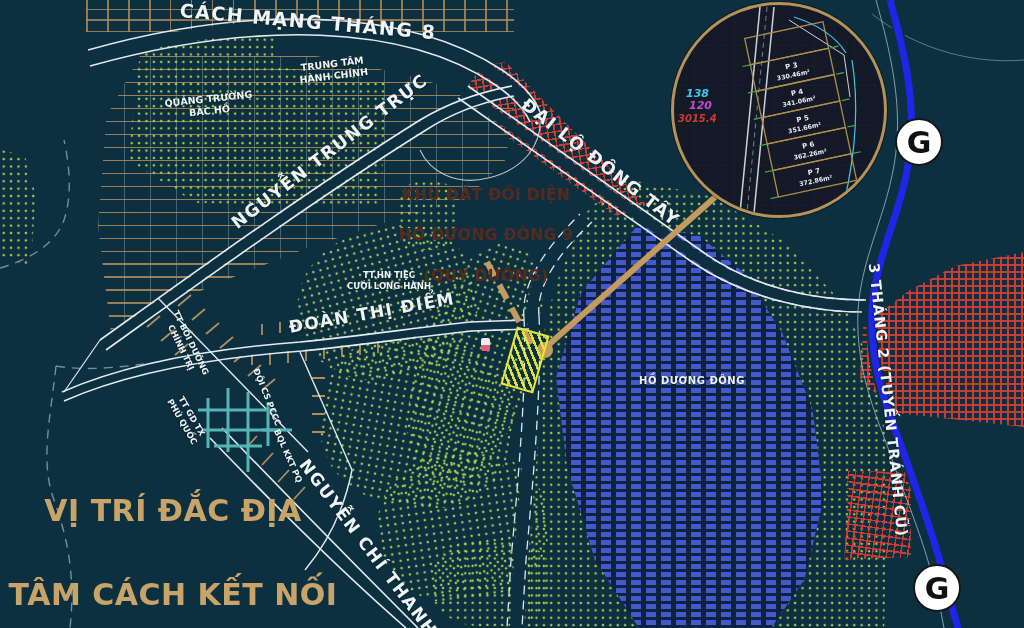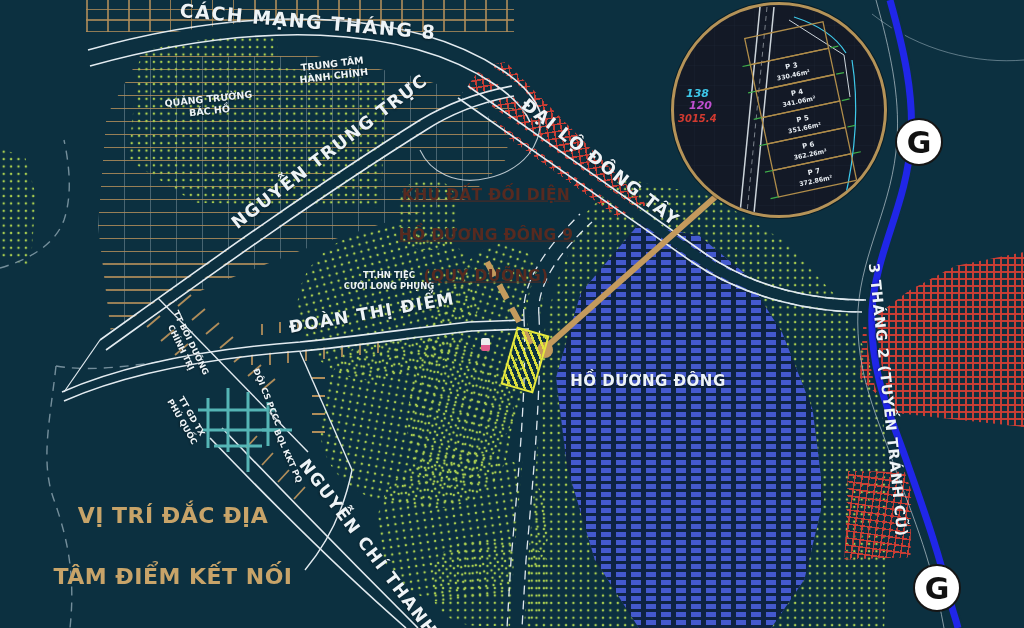--- a/index.html
+++ b/index.html
@@ -37,22 +37,22 @@
   .hatch-red-diag{
     background-image:
       repeating-linear-gradient(45deg, rgba(206,62,52,.95) 0 1.6px, transparent 1.6px 7px),
       repeating-linear-gradient(-45deg, rgba(206,62,52,.95) 0 1.6px, transparent 1.6px 7px);
   }
 
   
   .lbl{position:absolute;color:#eef4f7;font-weight:800;white-space:pre-line;
        text-align:center;text-shadow:0 1px 2px rgba(0,0,0,.45);line-height:1.25;}
   .street{white-space:nowrap;letter-spacing:1.5px;}
-  .callout{color:#572a20;text-shadow:none;font-size:15.5px;line-height:1.3;letter-spacing:.3px;text-decoration:underline;}
-  .slogan{color:#c8a469;font-size:22px;line-height:1.4;letter-spacing:.5px;text-shadow:none;}
+  .callout{color:#572a20;text-shadow:none;font-size:15.5px;line-height:1.3;letter-spacing:.3px;}
+  .slogan{color:#c8a469;font-size:30px;line-height:1.4;letter-spacing:.5px;text-shadow:none;}
 
   
   .g-badge{position:absolute;width:44px;height:44px;border-radius:50%;background:#fff;
            border:2px solid #161616;color:#111;font-weight:800;font-size:30px;
            display:flex;align-items:center;justify-content:center;z-index:40;
            font-family:"DejaVu Sans","Liberation Sans",sans-serif;}
 
   
   #inset{position:absolute;left:671px;top:2px;width:210px;height:210px;border-radius:50%;
          background:#131926;border:3px solid #b59358;overflow:hidden;z-index:35;
@@ -180,38 +180,38 @@
   <div class="lbl street" style="left:600px;top:163px;transform:translate(-50%,-50%) rotate(38deg);font-size:17.5px;">ĐẠI LỘ ĐÔNG TÂY</div>
   <div class="lbl street" style="left:372px;top:313px;transform:translate(-50%,-50%) rotate(-10deg);font-size:17px;">ĐOÀN THỊ ĐIỂM</div>
   <div class="lbl street" style="left:368px;top:548px;transform:translate(-50%,-50%) rotate(53deg);font-size:17px;">NGUYỄN CHÍ THANH</div>
   <div class="lbl street" style="left:888px;top:400px;transform:translate(-50%,-50%) rotate(84deg);font-size:14.5px;letter-spacing:1px;">3 THÁNG 2 (TUYẾN TRÁNH CŨ)</div>
 
   <div class="lbl" style="left:333px;top:70px;transform:translate(-50%,-50%) rotate(-7deg);font-size:9.5px;">TRUNG TÂM
 HÀNH CHÍNH</div>
   <div class="lbl" style="left:209px;top:105px;transform:translate(-50%,-50%) rotate(-6deg);font-size:9.5px;">QUẢNG TRƯỜNG
 BÁC HỒ</div>
   <div class="lbl" style="left:389px;top:281px;transform:translate(-50%,-50%);font-size:8.5px;">TT.HN TIỆC
-CƯỚI LONG PHỤNG</div>
+CƯỚI LONG HÀNH</div>
   <div class="lbl" style="left:186px;top:345px;transform:translate(-50%,-50%) rotate(64deg);font-size:8.5px;">TT BỒI DƯỠNG
 CHÍNH TRỊ</div>
   <div class="lbl" style="left:187px;top:419px;transform:translate(-50%,-50%) rotate(60deg);font-size:8.5px;">TT GD TX
 PHÚ QUỐC</div>
   <div class="lbl" style="left:267px;top:397px;transform:translate(-50%,-50%) rotate(68deg);font-size:8.5px;white-space:nowrap;">ĐỘI CS PCCC</div>
   <div class="lbl" style="left:288px;top:456px;transform:translate(-50%,-50%) rotate(66deg);font-size:8.5px;white-space:nowrap;">BQL KKT PQ</div>
-  <div class="lbl" style="left:648px;top:381px;transform:translate(-50%,-50%);font-size:15px;letter-spacing:.5px;white-space:nowrap;">HỒ DƯƠNG ĐÔNG</div>
+  <div class="lbl" style="left:692px;top:381px;transform:translate(-50%,-50%);font-size:10px;letter-spacing:.5px;white-space:nowrap;">HỒ DƯƠNG ĐÔNG</div>
 
   <div class="lbl callout" style="left:486px;top:225px;transform:translate(-50%,-50%);">
     <span>KHU ĐẤT ĐỐI DIỆN</span><br>
     <span>HỒ DƯƠNG ĐÔNG 9</span><br>
     <span>(QUY DƯỠNG)</span>
   </div>
 
   <div class="lbl slogan" style="left:173px;top:532px;transform:translate(-50%,-50%);">
     <span>VỊ TRÍ ĐẮC ĐỊA</span><br>
-    <span>TÂM ĐIỂM KẾT NỐI</span>
+    <span>TÂM CÁCH KẾT NỐI</span>
   </div>
 
   <div id="inset">
     <svg width="210" height="210" viewBox="0 0 210 210">
       <defs>
         <pattern id="cadgrid" width="20" height="20" patternUnits="userSpaceOnUse">
           <path d="M20,0 H0 V20" fill="none" stroke="#1c2533" stroke-width=".7"></path>
         </pattern>
       </defs>
       <rect x="0" y="0" width="210" height="210" fill="url(#cadgrid)"></rect>

